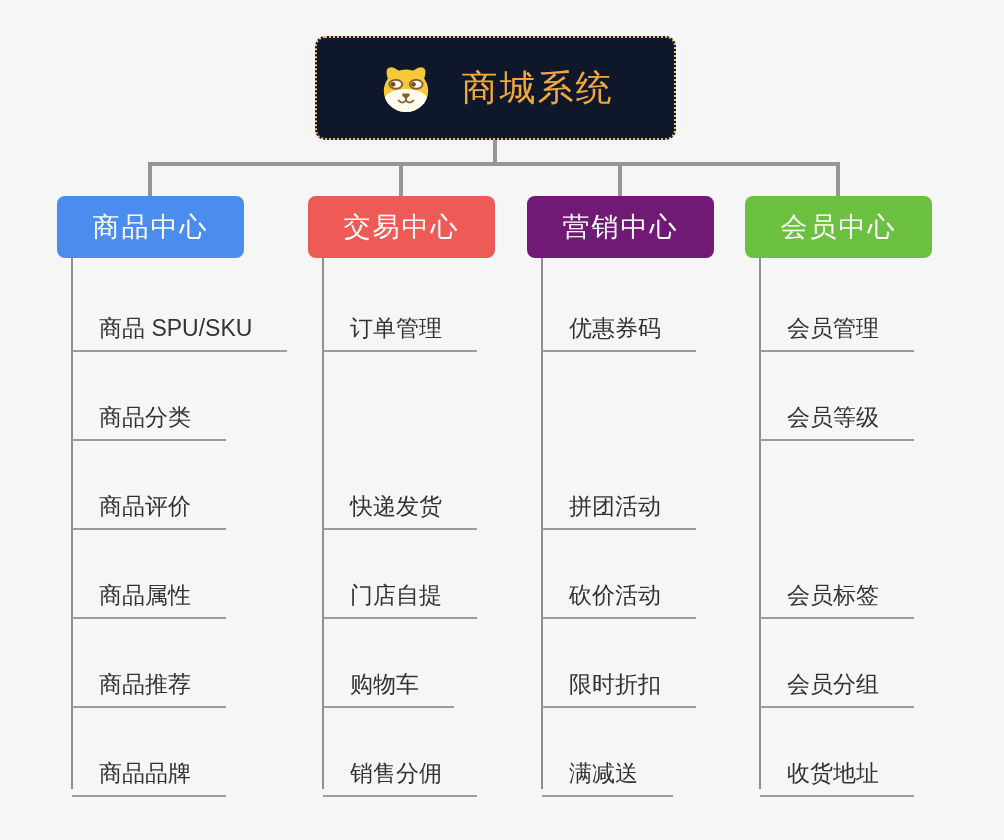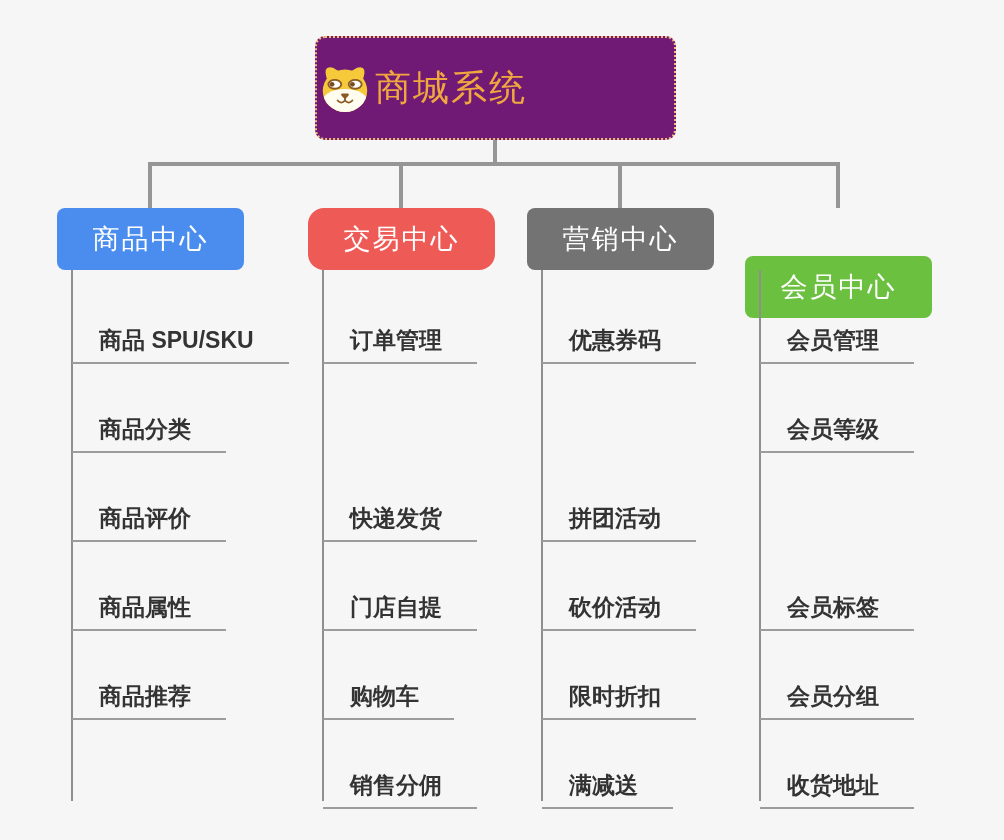--- a/index.html
+++ b/index.html
@@ -6,41 +6,41 @@
   body{
     background:#f6f6f6;
     font-family:"Liberation Sans","DejaVu Sans",sans-serif;
     width:1004px;height:840px;overflow:hidden;
   }
   .stage{position:relative;width:1004px;height:840px;background:#f6f6f6;}
 
   
   .root-node{
     position:absolute;left:315px;top:36px;width:361px;height:104px;
-    background:#701a75;border:2px dotted #f3bd74;border-radius:10px;
-    display:flex;align-items:center;gap:2px;
+    background:#0f172a;border:2px dotted #f3bd74;border-radius:10px;
+    display:flex;align-items:center;justify-content:center;gap:28px;
     box-sizing:border-box;
   }
   .root-title{
     font-size:36px;letter-spacing:2px;font-weight:400;color:#f0a73f;
     white-space:nowrap;
   }
   .root-icon{width:56px;height:50px;flex:0 0 auto;}
 
   
   .line{position:absolute;background:#969696;}
   .root-drop   {left:493px;top:140px;width:4px;height:26px;}
   .bus         {left:148px;top:162px;width:692px;height:4px;}
   .drop-0{left:148px;top:164px;width:4px;height:44px;}
   .drop-1{left:399px;top:164px;width:4px;height:44px;}
   .drop-2{left:618px;top:164px;width:4px;height:44px;}
   .drop-3{left:836px;top:164px;width:4px;height:44px;}
 
   
-  .branch{position:absolute;top:208px;width:252px;height:452px;}
+  .branch{position:absolute;top:196px;width:252px;height:452px;}
   .branch-0{left:57px;}
   .branch-1{left:308px;}
   .branch-2{left:527px;}
   .branch-3{left:745px;}
 
   .branch-node{
     position:absolute;left:0;top:0;width:187px;height:62px;
     border-radius:8px;display:flex;align-items:center;justify-content:center;
     color:#ffffff;font-size:27px;letter-spacing:2px;white-space:nowrap;
     cursor:default;
@@ -49,21 +49,20 @@
     position:absolute;left:14px;top:62px;width:2px;height:531px;
     background:#8f8f8f;
   }
   .leaf{
     position:absolute;left:15px;height:42px;
     display:flex;align-items:flex-end;
     padding:0 35px 6px 27px;
     border-bottom:2px solid #9c9c9c;
     font-size:23px;color:#333333;white-space:nowrap;
     box-sizing:content-box;
-    font-weight:bold;
   }
   .leaf-0{top:106px;} .leaf-1{top:195px;} .leaf-2{top:284px;}
   .leaf-3{top:373px;} .leaf-4{top:462px;} .leaf-5{top:551px;}
 </style>
 </head>
 <body>
 
 <div class="stage">
 
   <div class="root-node">
@@ -103,44 +102,45 @@
   <div class="line drop-3"></div>
 
   <div class="branch branch-0">
     <div class="branch-node" style="background-color: rgb(74, 141, 238);">商品中心</div>
     <div class="trunk"></div>
     <div class="leaf leaf-0">商品 SPU/SKU</div>
     <div class="leaf leaf-1">商品分类</div>
     <div class="leaf leaf-2">商品评价</div>
     <div class="leaf leaf-3">商品属性</div>
     <div class="leaf leaf-4">商品推荐</div>
+    <div class="leaf leaf-5">商品品牌</div>
   </div>
 
   <div class="branch branch-1">
-    <div class="branch-node" style="background-color: rgb(238, 91, 86); border-radius: 16px;">交易中心</div>
+    <div class="branch-node" style="background-color: rgb(238, 91, 86);">交易中心</div>
     <div class="trunk"></div>
     <div class="leaf leaf-0">订单管理</div>
     <div class="leaf leaf-2">快递发货</div>
     <div class="leaf leaf-3">门店自提</div>
     <div class="leaf leaf-4">购物车</div>
     <div class="leaf leaf-5">销售分佣</div>
   </div>
 
   <div class="branch branch-2">
-    <div class="branch-node" style="background-color: #737373;">营销中心</div>
+    <div class="branch-node" style="background-color: #701a75;">营销中心</div>
     <div class="trunk"></div>
     <div class="leaf leaf-0">优惠券码</div>
     <div class="leaf leaf-2">拼团活动</div>
     <div class="leaf leaf-3">砍价活动</div>
     <div class="leaf leaf-4">限时折扣</div>
     <div class="leaf leaf-5">满减送</div>
   </div>
 
   <div class="branch branch-3">
-    <div class="branch-node" style="background-color: rgb(107, 192, 63); margin-top: 48px;">会员中心</div>
+    <div class="branch-node" style="background-color: rgb(107, 192, 63);">会员中心</div>
     <div class="trunk"></div>
     <div class="leaf leaf-0">会员管理</div>
     <div class="leaf leaf-1">会员等级</div>
     <div class="leaf leaf-4">会员分组</div>
     <div class="leaf leaf-3">会员标签</div>
     <div class="leaf leaf-5">收货地址</div>
   </div>
 
 </div>
 

